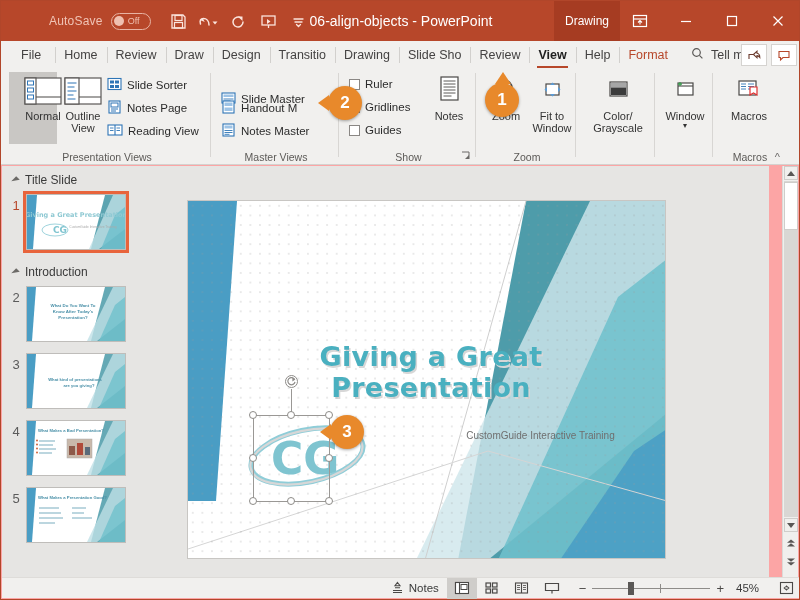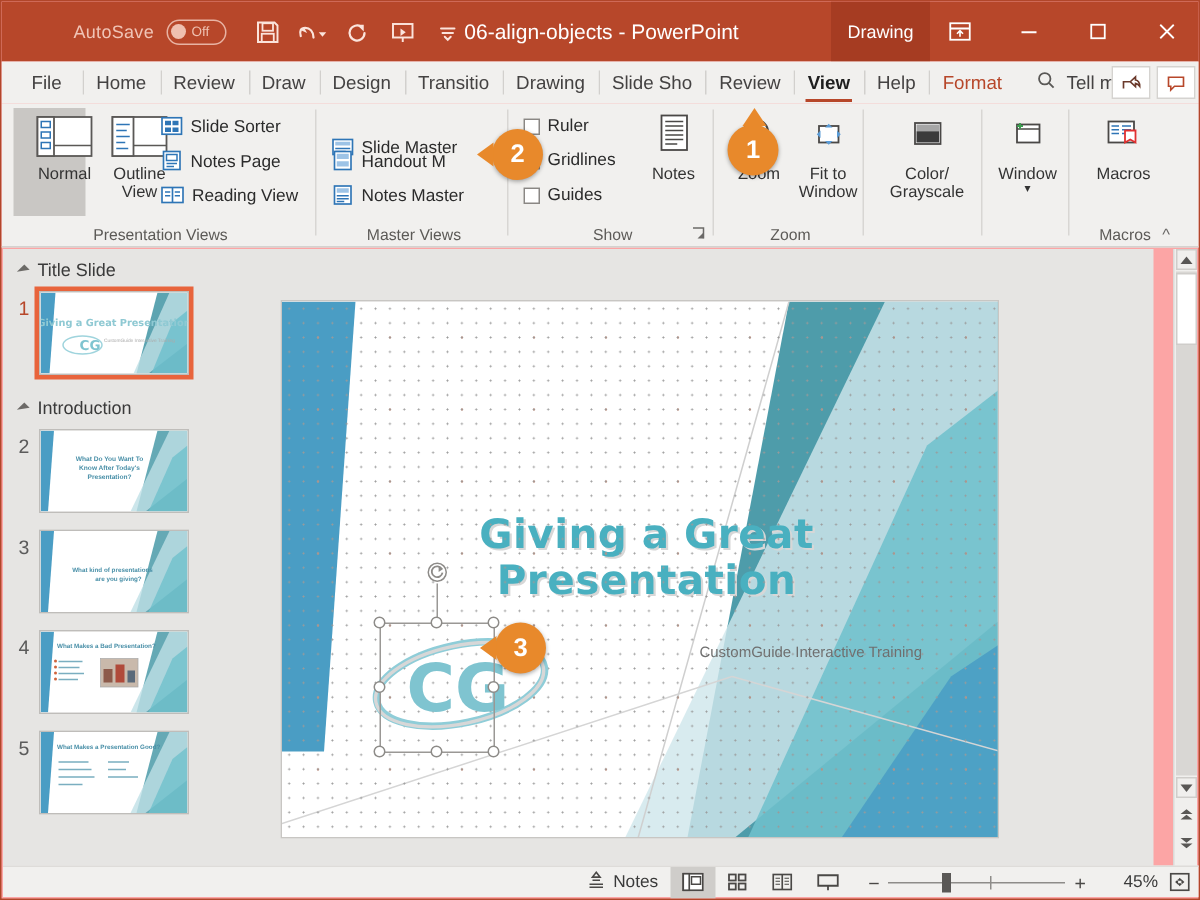--- a/index.html
+++ b/index.html
@@ -262,21 +262,21 @@
   }
   .viewbtn.act { background: #cfcdca; }
   .zoomslider { display: flex; align-items: center; gap: 0; padding: 0 6px; }
   .zs-track { width: 118px; height: 1px; background: #8e8c89; position: relative; }
   .zs-thumb {
     position: absolute; left: 36px; top: -6px; width: 6px; height: 13px;
     background: #5a5856;
   }
   .zs-mid { position: absolute; left: 68px; top: -4px; width: 1px; height: 9px; background: #8e8c89; }
   .zs-sign { font-size: 13px; color: #4a4846; padding: 0 6px; }
-  .zlabel { font-size: 11.5px; color: #3a3a3a; width: 36px; text-align: right; }
+  .zlabel { font-size: 11.5px; color: #3a3a3a; width: 36px; }
   .fitbtn { width: 28px; display: flex; align-items: center; justify-content: center; }
 </style>
 </head>
 <body>
 
 <div id="app">
 
   <div class="titlebar">
     <div class="autosave-wrap">
       <span class="autosave-label">AutoSave</span>
@@ -395,21 +395,21 @@
               <rect x="1" y="2" width="36" height="26" fill="#fff" stroke="#5a5856" stroke-width="1.2"></rect>
               <rect x="1" y="2" width="11" height="26" fill="#fff" stroke="#5a5856" stroke-width="1.2"></rect>
               <rect x="3.5" y="5" width="6" height="4" fill="none" stroke="#2e75b6" stroke-width="1"></rect>
               <rect x="3.5" y="12" width="6" height="4" fill="none" stroke="#2e75b6" stroke-width="1"></rect>
               <rect x="3.5" y="19" width="6" height="4" fill="none" stroke="#2e75b6" stroke-width="1"></rect>
               <path d="M12 21h25" stroke="#5a5856" stroke-width="1.1"></path>
             </svg>
         </span>
         <span>Normal</span>
       </div>
-      <div class="bigbtn" style="left:56px;margin-left:10px;">
+      <div class="bigbtn" style="left:56px;">
         <span class="gfx">
           <svg width="38" height="30" viewBox="0 0 38 30">
               <rect x="1" y="2" width="36" height="26" fill="#fff" stroke="#5a5856" stroke-width="1.2"></rect>
               <rect x="1" y="2" width="14" height="26" fill="#fff" stroke="#5a5856" stroke-width="1.2"></rect>
               <path d="M3.5 7h9M3.5 11h7M3.5 15h9M3.5 19h6M3.5 23h8" stroke="#2e75b6" stroke-width="1.1"></path>
               <path d="M15 21h22" stroke="#5a5856" stroke-width="1.1"></path>
             </svg>
         </span>
         <span>Outline View</span>
       </div>

